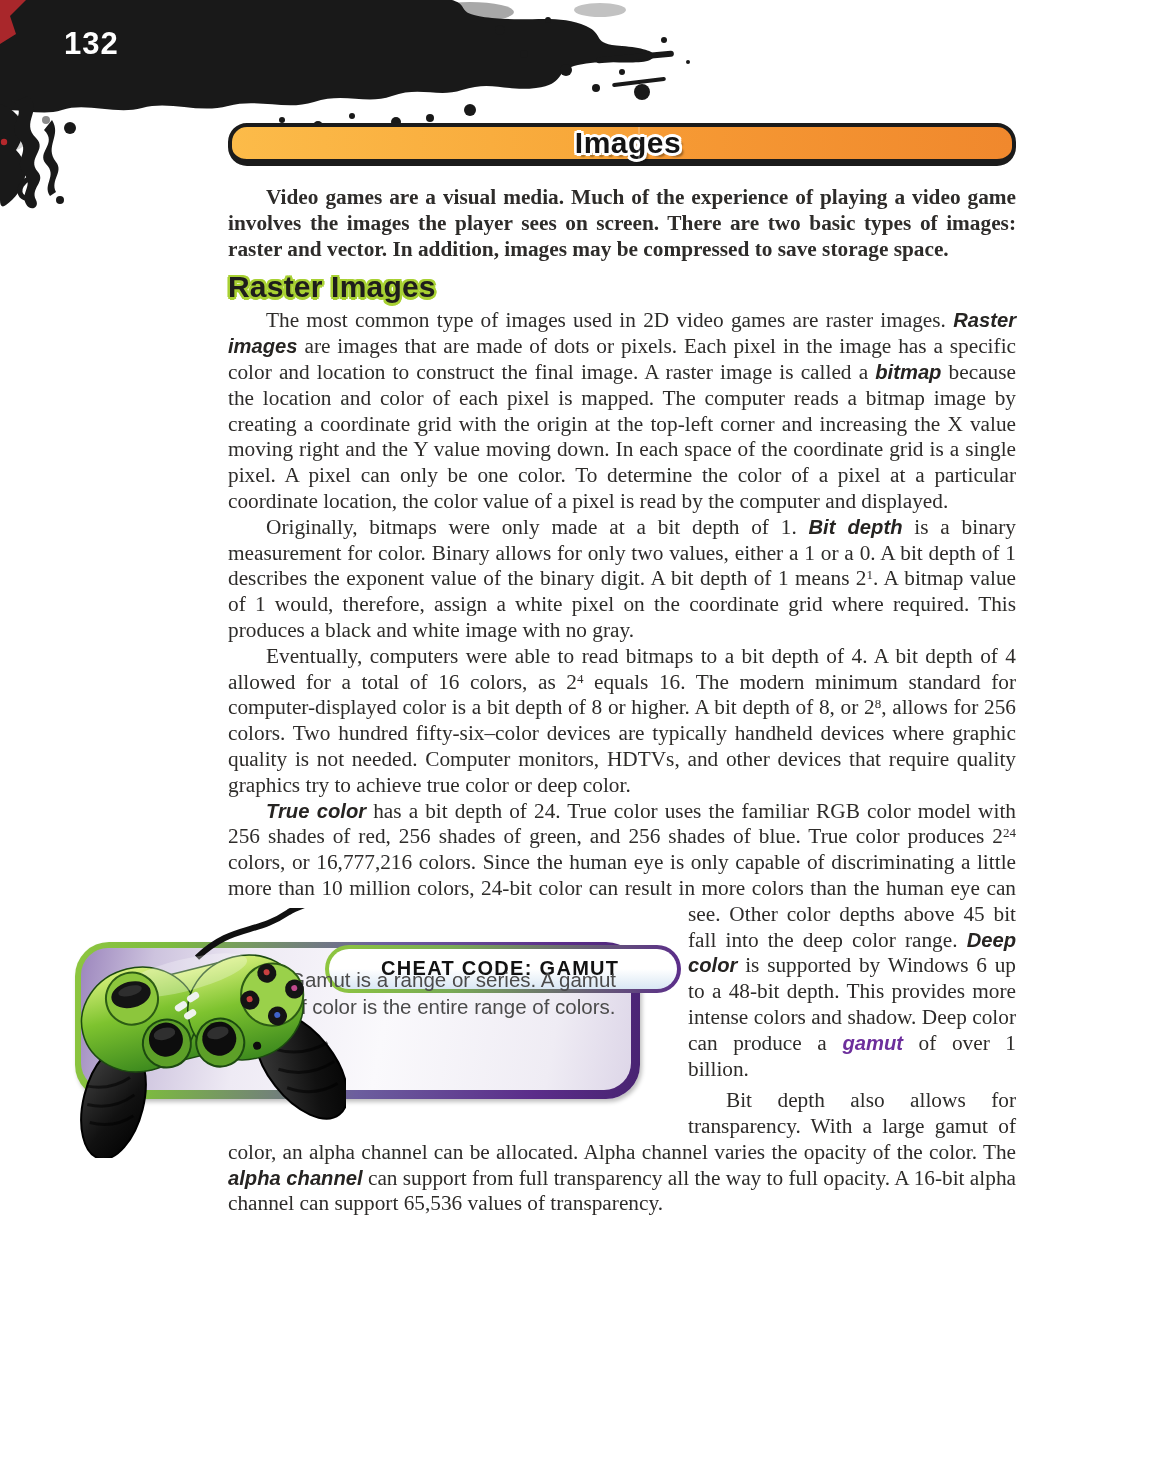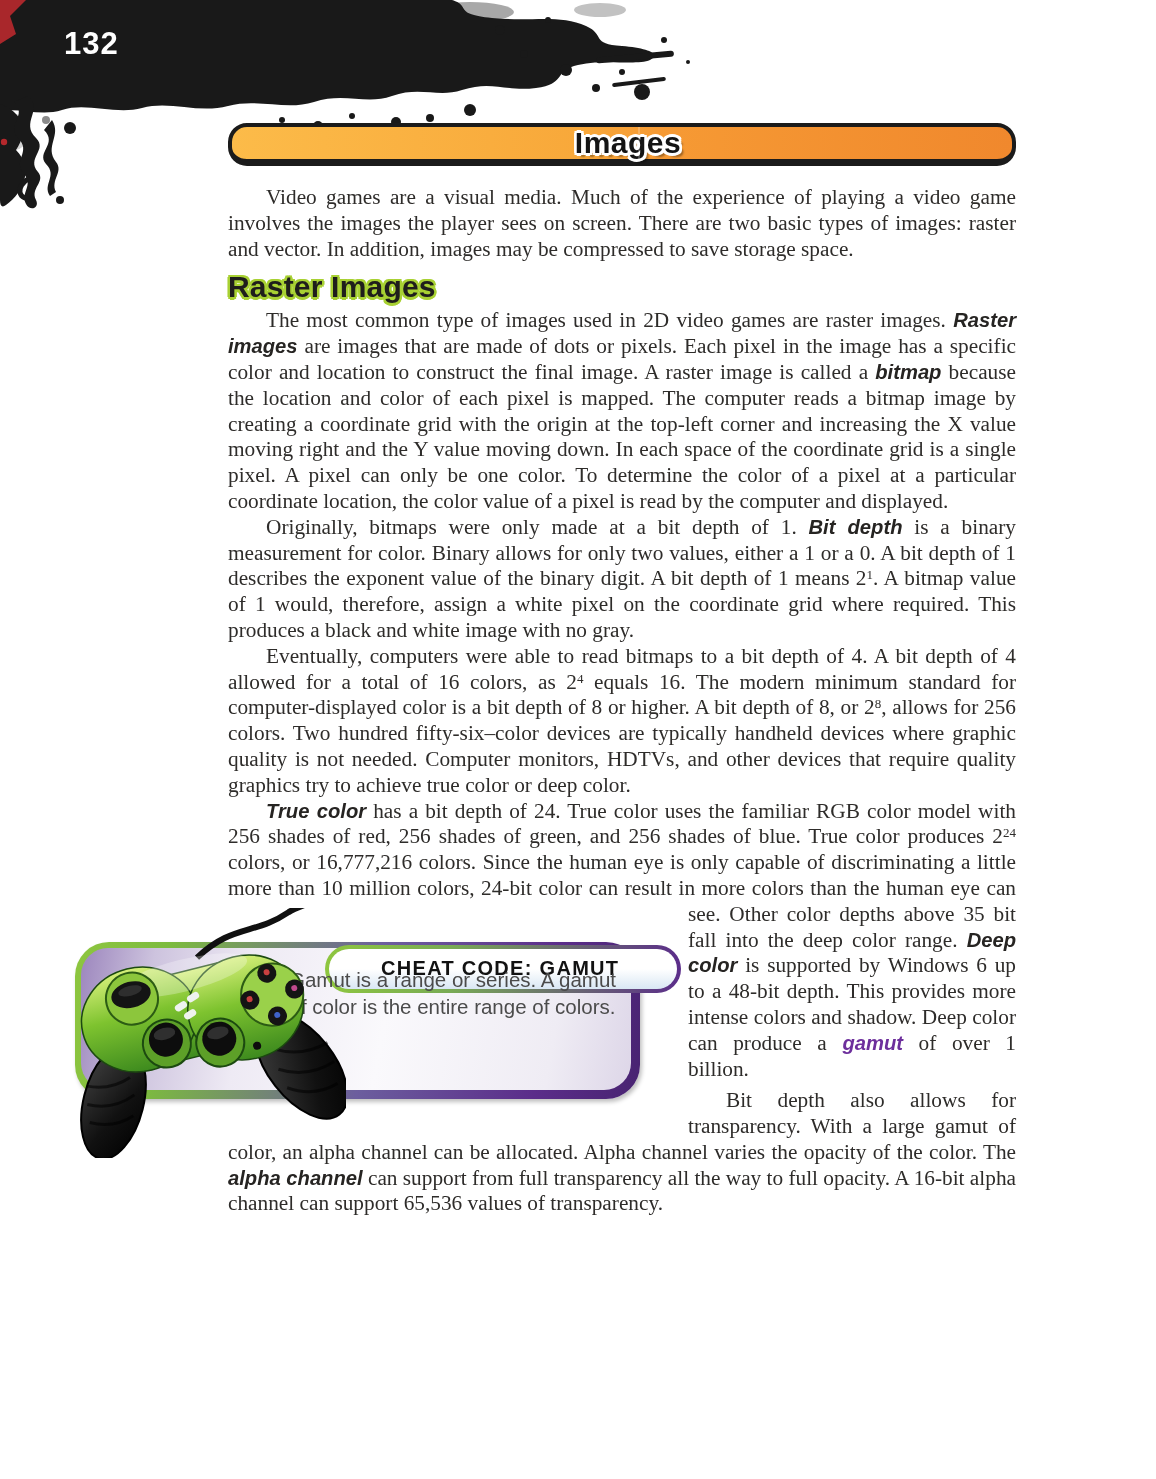--- a/index.html
+++ b/index.html
@@ -24,21 +24,21 @@
         position:relative;padding-left:12px;text-align:center;}
   .banner::after{content:"";position:absolute;left:52%;top:0;bottom:0;width:2px;
         background:rgba(255,255,255,.22);}
   .banner-text{display:inline-block;font:bold 30px "Liberation Sans",sans-serif;color:#141414;
         line-height:32px;letter-spacing:.5px;
         text-shadow:-2.4px -2.4px 0 #fff,2.4px -2.4px 0 #fff,-2.4px 2.4px 0 #fff,2.4px 2.4px 0 #fff,
          0 -2.6px 0 #fff,0 2.6px 0 #fff,-2.6px 0 0 #fff,2.6px 0 0 #fff,
          4px 4px 2px rgba(0,0,0,.35);}
   .para{font-size:21.3px;line-height:25.8px;color:#2e2c2a;text-align:justify;margin:0;}
   .indent{text-indent:38px;}
-  .first-para{margin-top:19px;}
+  .first-para{margin-top:19px;font-weight:bold;}
   h2.raster{font:bold 30px "Liberation Sans",sans-serif;color:#1f1e1c;margin:8px 0 4px 0;
         letter-spacing:.2px;
         text-shadow:-2.5px 0 0 #a8d133,2.5px 0 0 #a8d133,0 -2.5px 0 #a8d133,0 2.5px 0 #a8d133,
         -1.8px -1.8px 0 #a8d133,1.8px -1.8px 0 #a8d133,-1.8px 1.8px 0 #a8d133,1.8px 1.8px 0 #a8d133;}
   .term{font-family:"Liberation Sans",sans-serif;font-weight:bold;font-style:italic;
         font-size:20.2px;color:#262422;}
   .gamut{font-family:"Liberation Sans",sans-serif;font-weight:bold;font-size:20.2px;color:#6d2f9c;font-style:italic;}
   sup{font-size:13px;line-height:0;vertical-align:6px;}
   
   .callout-float{float:left;display:block;width:585px;height:226px;
@@ -188,18 +188,18 @@
                 <circle cx="209" cy="105" r="3" fill="#c94040"></circle>
           </g>
           <g fill="#eef2ee">
             <rect x="134" y="92" width="13" height="7" rx="3.5" transform="rotate(-18 140 95)"></rect>
             <rect x="148" y="86" width="13" height="7" rx="3.5" transform="rotate(-18 154 89)"></rect>
             <rect x="141" y="102" width="13" height="7" rx="3.5" transform="rotate(-18 147 105)"></rect>
           </g>
           <circle cx="205" cy="152" r="4" fill="#0d0d0d"></circle>
         </g>
       </svg>
-        </span><span>can result in more colors than the human eye can see. Other color depths above 35 bit fall into the deep color range. </span><span class="term">Deep color</span><span> is supported by Windows 6 up to a 48-bit depth. This provides more intense colors and shadow. Deep color can produce a </span><span class="gamut">gamut</span><span> of over 1 billion.</span></div>
+        </span><span>can result in more colors than the human eye can see. Other color depths above 45 bit fall into the deep color range. </span><span class="term">Deep color</span><span> is supported by Windows 6 up to a 48-bit depth. This provides more intense colors and shadow. Deep color can produce a </span><span class="gamut">gamut</span><span> of over 1 billion.</span></div>
 
     <div class="para indent" style="margin-top:6px;"><span>Bit depth also allows for transparency. With a large gamut of color, an alpha channel can be allocated. Alpha channel varies the opacity of the color. The </span><span class="term">alpha channel</span><span> can support from full transparency all the way to full opacity. A 16-bit alpha channel can support 65,536 values of transparency.</span></div>
 
   </div>
 </div>
 
 </body></html>

